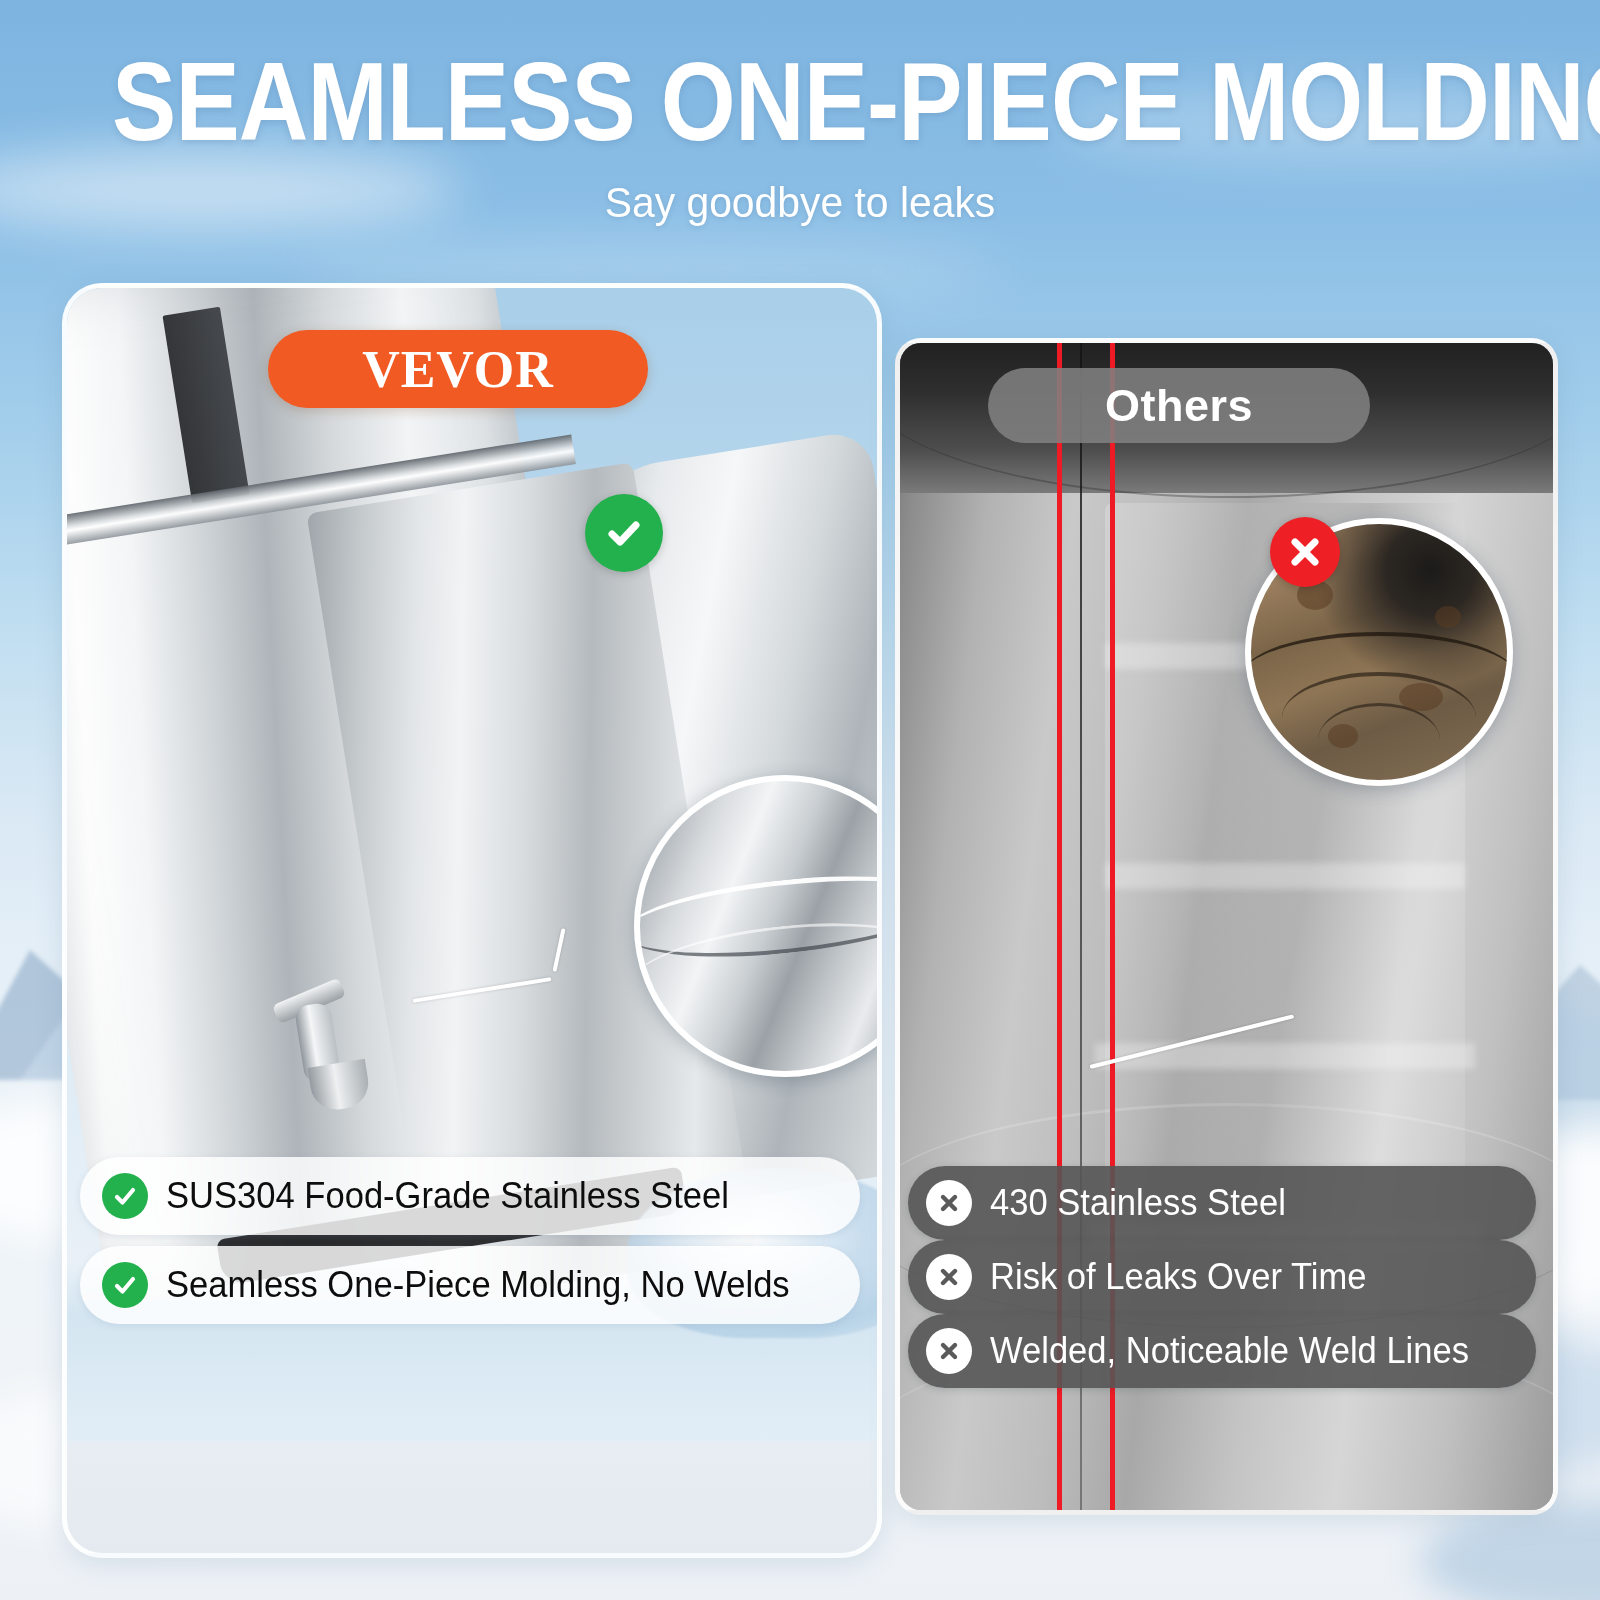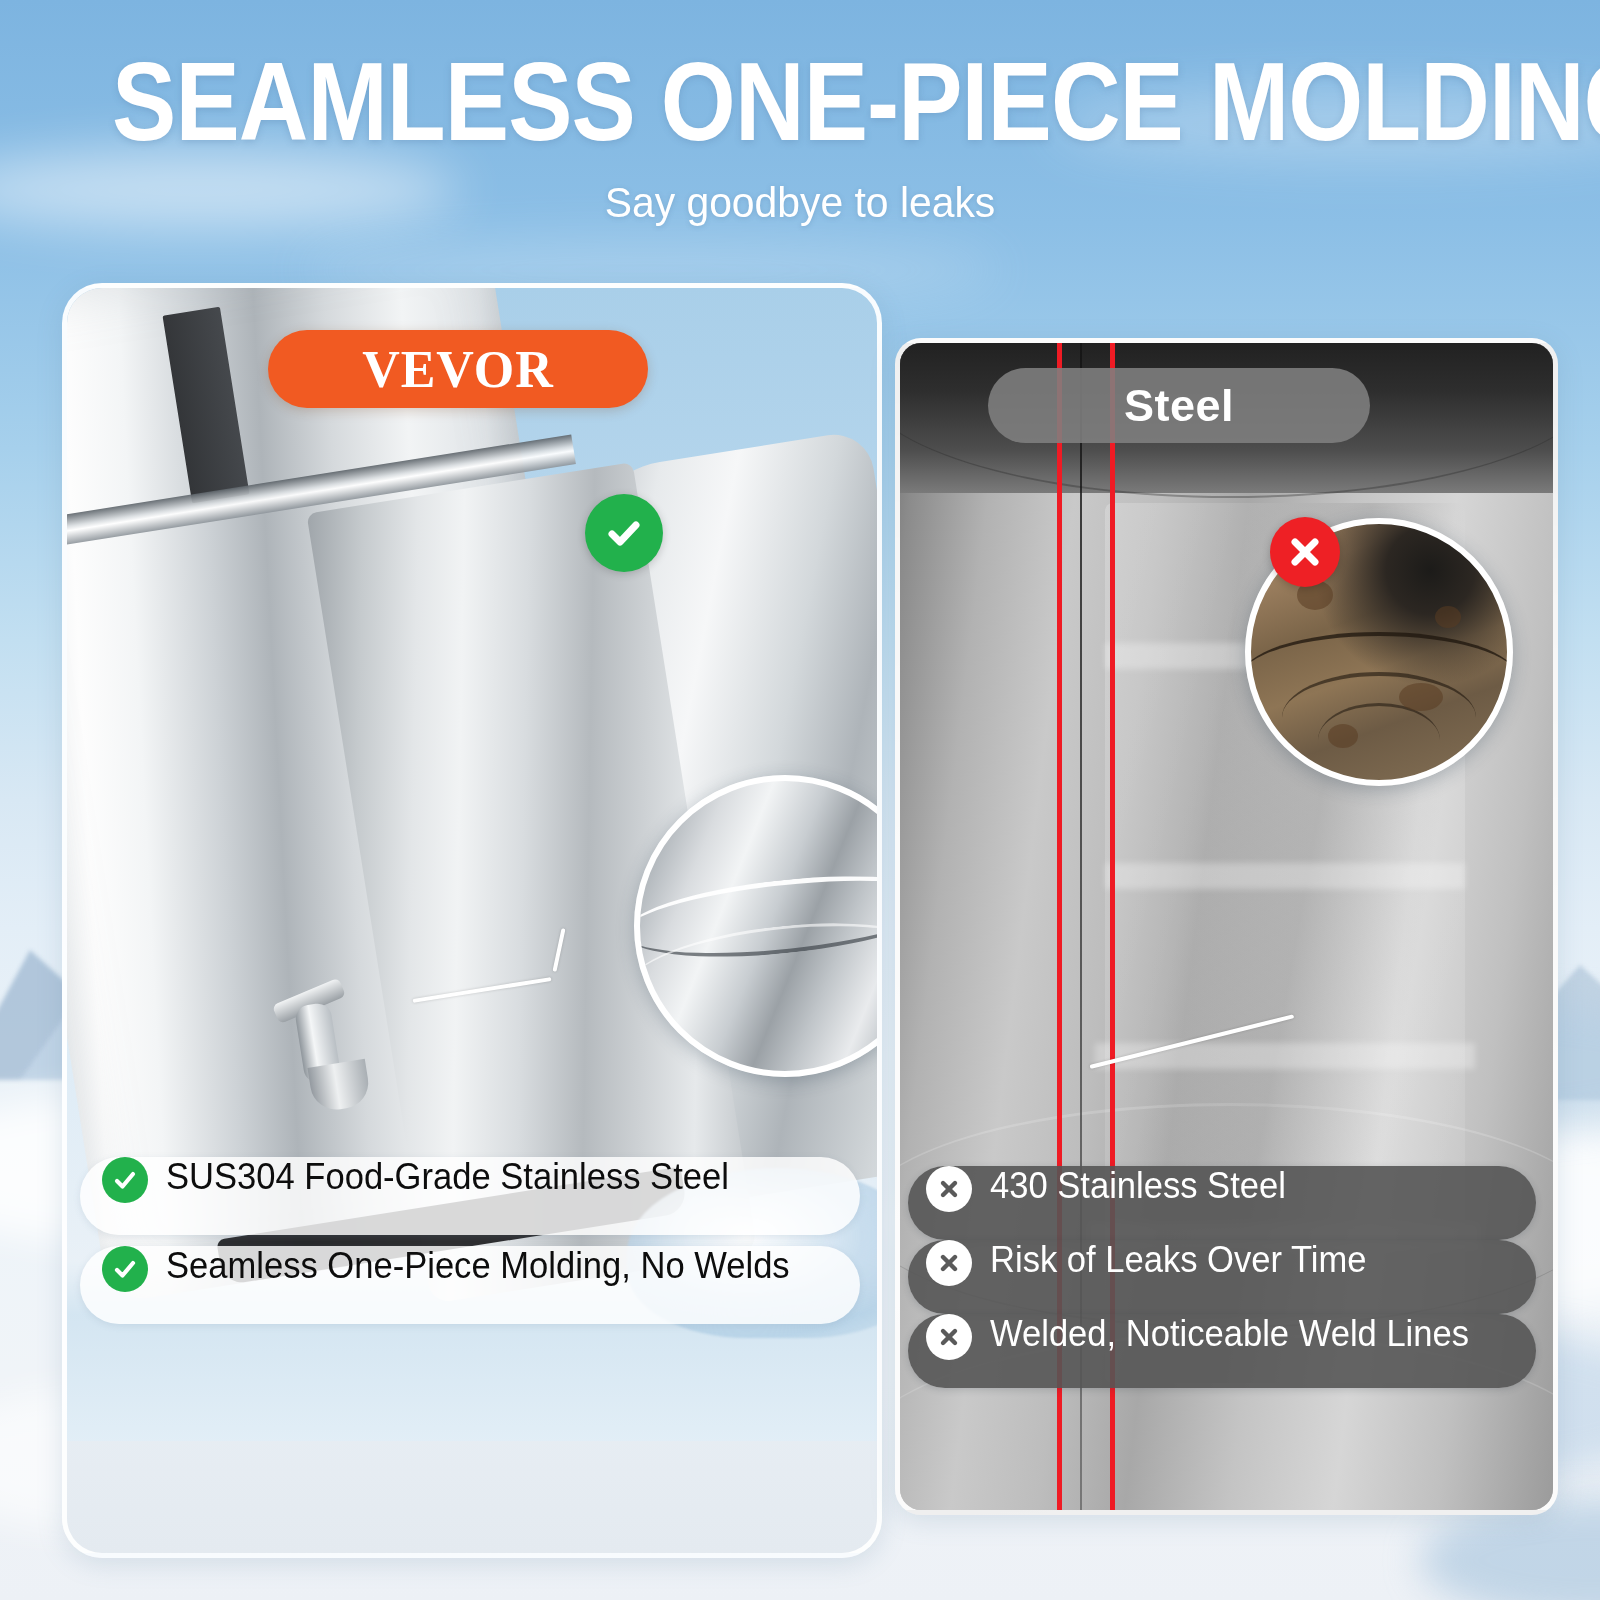--- a/index.html
+++ b/index.html
@@ -403,21 +403,21 @@
     box-shadow: 0 2px 8px rgba(0,0,0,0.22);
   }
 
   
   .feat-list { position: absolute; }
   #list-left { left: 80px; top: 1157px; width: 780px; }
   #list-right { left: 908px; top: 1166px; width: 628px; }
 
   .feat-row {
     display: flex;
-    align-items: flex-start;
+    align-items: center;
     border-radius: 999px;
     box-sizing: border-box;
   }
   #list-left .feat-row {
     height: 78px;
     margin-bottom: 11px;
     padding-left: 22px;
     background: rgba(255,255,255,0.82);
     box-shadow: 0 2px 7px rgba(110,135,160,0.16);
   }
@@ -541,21 +541,21 @@
       <div class="rim"></div>
       <div class="rim2"></div>
       <div class="rim3"></div>
       <div class="rust-speck" style="left:18%; top:22%; width:36px; height:30px;"></div>
       <div class="rust-speck" style="left:58%; top:62%; width:44px; height:28px;"></div>
       <div class="rust-speck" style="left:30%; top:78%; width:30px; height:24px;"></div>
       <div class="rust-speck" style="left:72%; top:32%; width:26px; height:22px;"></div>
     </div>
   </div>
 
-  <div class="badge" id="badge-others">Steel</div>
+  <div class="badge" id="badge-others">Others</div>
 
   <div class="mark" id="mark-cross">
     <svg width="42" height="42" viewBox="0 0 42 42" aria-hidden="true">
       <line x1="11" y1="11" x2="31" y2="31" stroke="#ffffff" stroke-width="7" stroke-linecap="round"></line>
       <line x1="31" y1="11" x2="11" y2="31" stroke="#ffffff" stroke-width="7" stroke-linecap="round"></line>
     </svg>
   </div>
 
   <div class="feat-list" id="list-left">
 

